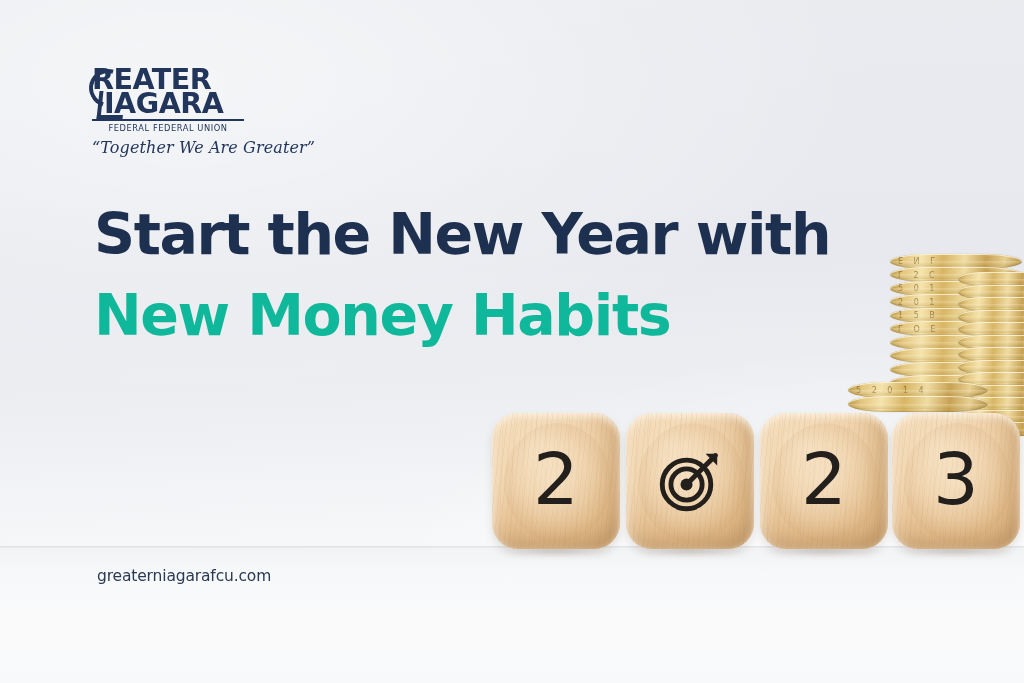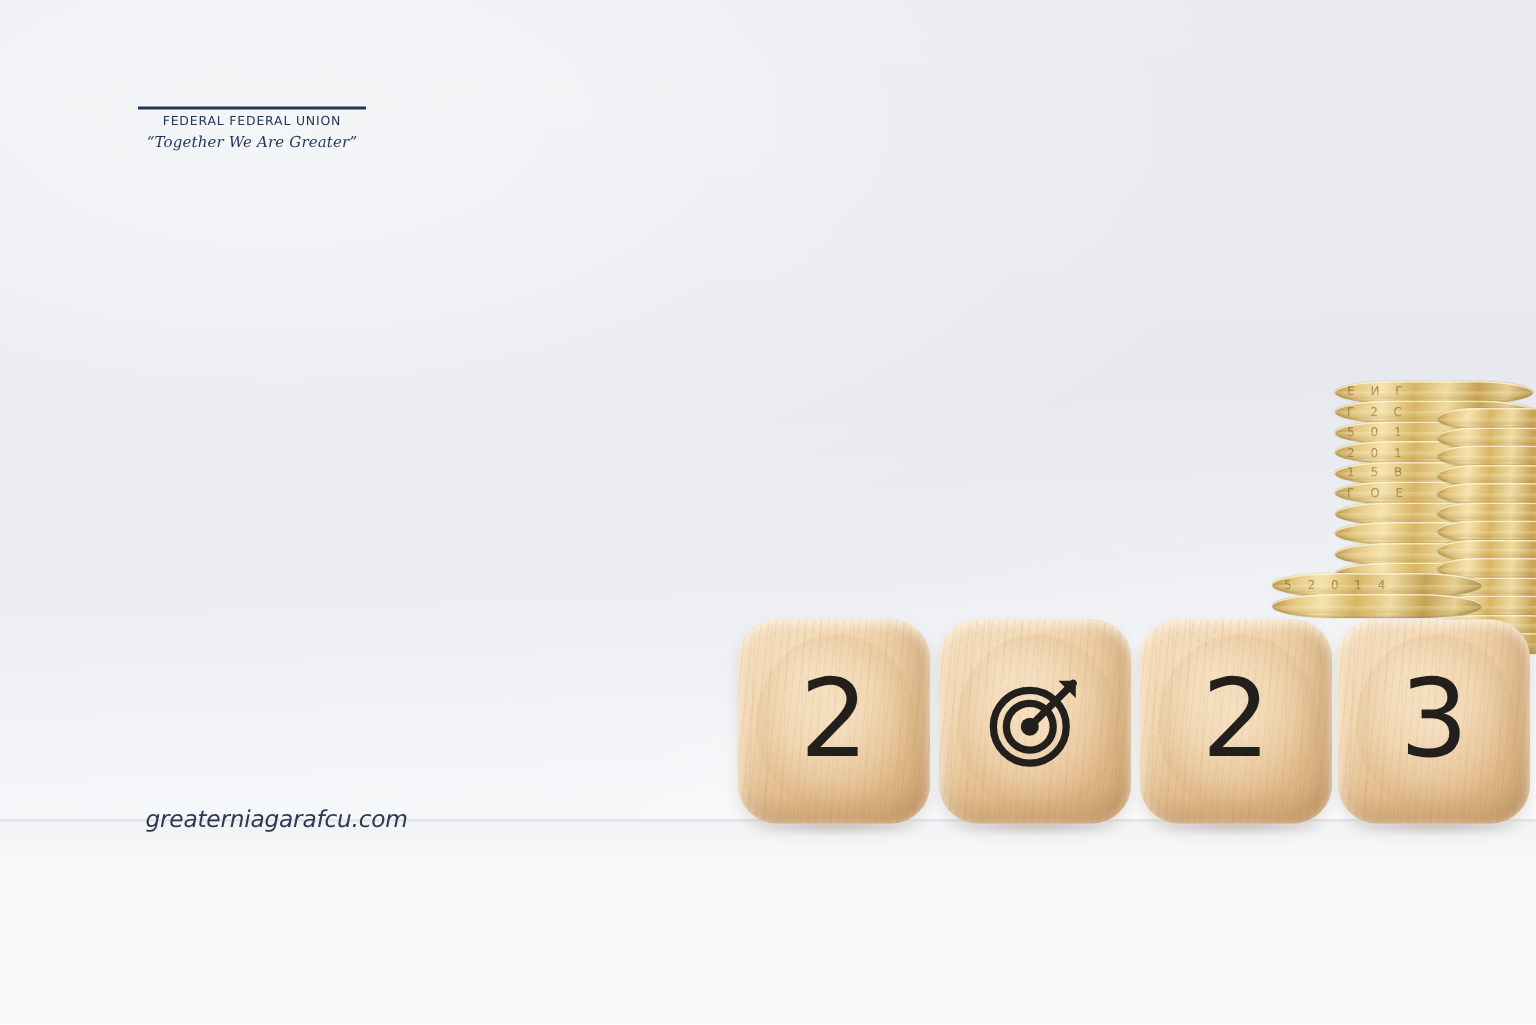--- a/index.html
+++ b/index.html
@@ -104,21 +104,21 @@
     font-family: "DejaVu Sans", sans-serif;
     font-size: 8.3px;
     letter-spacing: 0.55px;
     text-align: center;
     font-weight: normal;
   }
   .logo-tagline {
     color: #22365c;
     font-family: "DejaVu Serif", serif;
     font-style: italic;
-    font-size: 10px;
+    font-size: 16px;
     text-align: center;
     margin-top: 5px;
     letter-spacing: 0.1px;
     white-space: nowrap;
   }
 
   
   #headline {
     position: absolute;
     left: 94px;
@@ -138,26 +138,25 @@
     margin-bottom: 24px;
   }
   #headline-line2 {
     color: #0fb89a;
   }
 
   
   #site-url {
     position: absolute;
     left: 97px;
-    top: 537px;
+    top: 567px;
     font-family: "DejaVu Sans", sans-serif;
     font-size: 15.5px;
     color: #2a3a55;
     letter-spacing: -0.15px;
-    font-style: italic;
   }
 
   
   #coins {
     position: absolute;
     left: 838px;
     top: 268px;
     width: 190px;
     height: 190px;
   }
@@ -392,21 +391,31 @@
       <div class="block-glyph">2</div>
     </div>
 
     <div class="block" id="block-4">
       <div class="block-glyph">3</div>
     </div>
 
   </div>
 
   <div id="logo">
+    <div class="logo-wordmark">
+      <span class="logo-swash"></span>
+      <span class="logo-n-swash"></span>
+      <span class="logo-line1">REATER</span>
+      <span class="logo-line2">IAGARA</span>
+    </div>
     <div class="logo-rule"></div>
     <div class="logo-sub">FEDERAL FEDERAL UNION</div>
     <div class="logo-tagline">“Together We Are Greater”</div>
   </div>
 
+  <div id="headline">
+    <div class="headline-line" id="headline-line1">Start the New Year with</div>
+    <div class="headline-line" id="headline-line2">New Money Habits</div>
+  </div>
 
   <div id="site-url">greaterniagarafcu.com</div>
 
 </div>
 
 </body></html>

